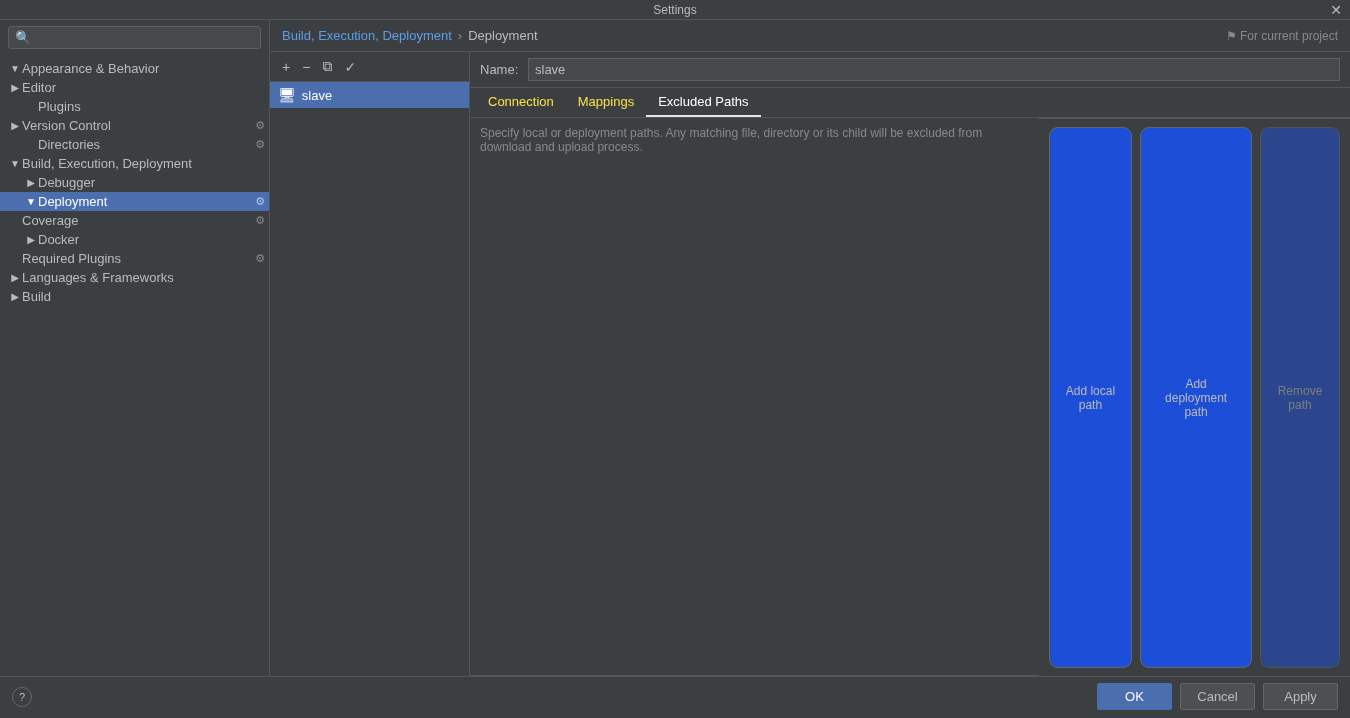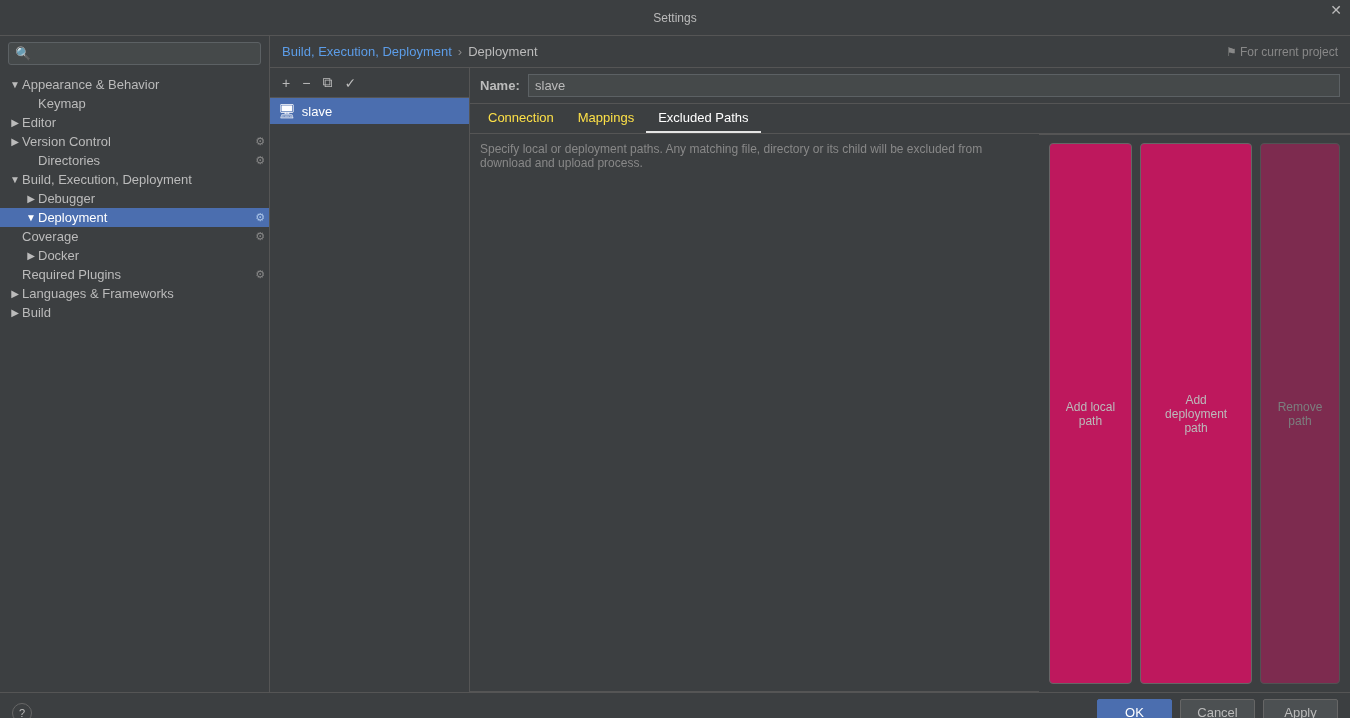--- a/index.html
+++ b/index.html
@@ -1,20 +1,20 @@
 <!DOCTYPE html>
 <html><head>
   <meta charset="utf-8">
   <style>
     * { box-sizing: border-box; margin: 0; padding: 0; font-family: 'Segoe UI', Arial, sans-serif; font-size: 13px; }
     body { background: #3c3f41; color: #bbbbbb; width: 1350px; height: 718px; overflow: hidden; }
 
     .title-bar {
       background: #3c3f41;
-      height: 36px;
+      height: 20px;
       display: flex;
       align-items: center;
       justify-content: center;
       border-bottom: 1px solid #555;
       position: relative;
     }
     .title-bar-text { color: #bbbbbb; font-size: 12px; }
     .close-btn {
       position: absolute;
       right: 8px;
@@ -147,21 +147,21 @@
       overflow: hidden;
     }
 
     .name-row {
       display: flex;
       align-items: center;
       padding: 6px 10px;
       gap: 8px;
       border-bottom: 1px solid #555;
     }
-    .name-label { color: #bbbbbb; font-size: 13px; min-width: 40px; font-weight: bold; }
+    .name-label { color: #bbbbbb; font-size: 13px; min-width: 40px; }
     .name-input {
       flex: 1;
       background: #45494a;
       border: 1px solid #5c6164;
       color: #bbbbbb;
       padding: 3px 6px;
       font-size: 13px;
       outline: none;
     }
 
@@ -211,27 +211,27 @@
     .path-text { color: #bef264; }
 
     
     .bottom-actions {
       padding: 8px 10px;
       display: flex;
       gap: 8px;
       border-top: 1px solid #555;
     }
     .action-btn {
-      background: #be185d;
+      background: #1d4ed8;
       border: 1px solid #666;
       color: #bbbbbb;
       padding: 4px 12px;
       cursor: pointer;
       font-size: 12px;
-      border-radius: 4px;
+      border-radius: 9px;
       text-align: center;
     }
     .action-btn:disabled { opacity: 0.5; cursor: default; }
 
     
     .bottom-bar {
       height: 40px;
       background: #3c3f41;
       border-top: 1px solid #555;
       display: flex;
@@ -291,30 +291,30 @@
       <span>🔍</span>
       <input type="text" style="">
     </div>
     <div class="sidebar-tree">
 
       <div class="tree-item">
         <span class="arrow">▼</span>
         <span>Appearance &amp; Behavior</span>
       </div>
 
+
+      <div class="tree-item">
+        <span class="arrow">▶</span>
+        <span>Editor</span>
+      </div>
+
       <div class="tree-item indent-1">
         <span class="arrow"></span>
-        <span>Keymap</span>
-      </div>
-
-      <div class="tree-item">
-        <span class="arrow">▶</span>
-        <span>Editor</span>
-      </div>
-
+        <span>Plugins</span>
+      </div>
 
       <div class="tree-item">
         <span class="arrow">▶</span>
         <span>Version Control</span>
         <span style="margin-left:auto;font-size:11px;color:#888;">⚙</span>
       </div>
 
       <div class="tree-item indent-1">
         <span class="arrow"></span>
         <span>Directories</span>

